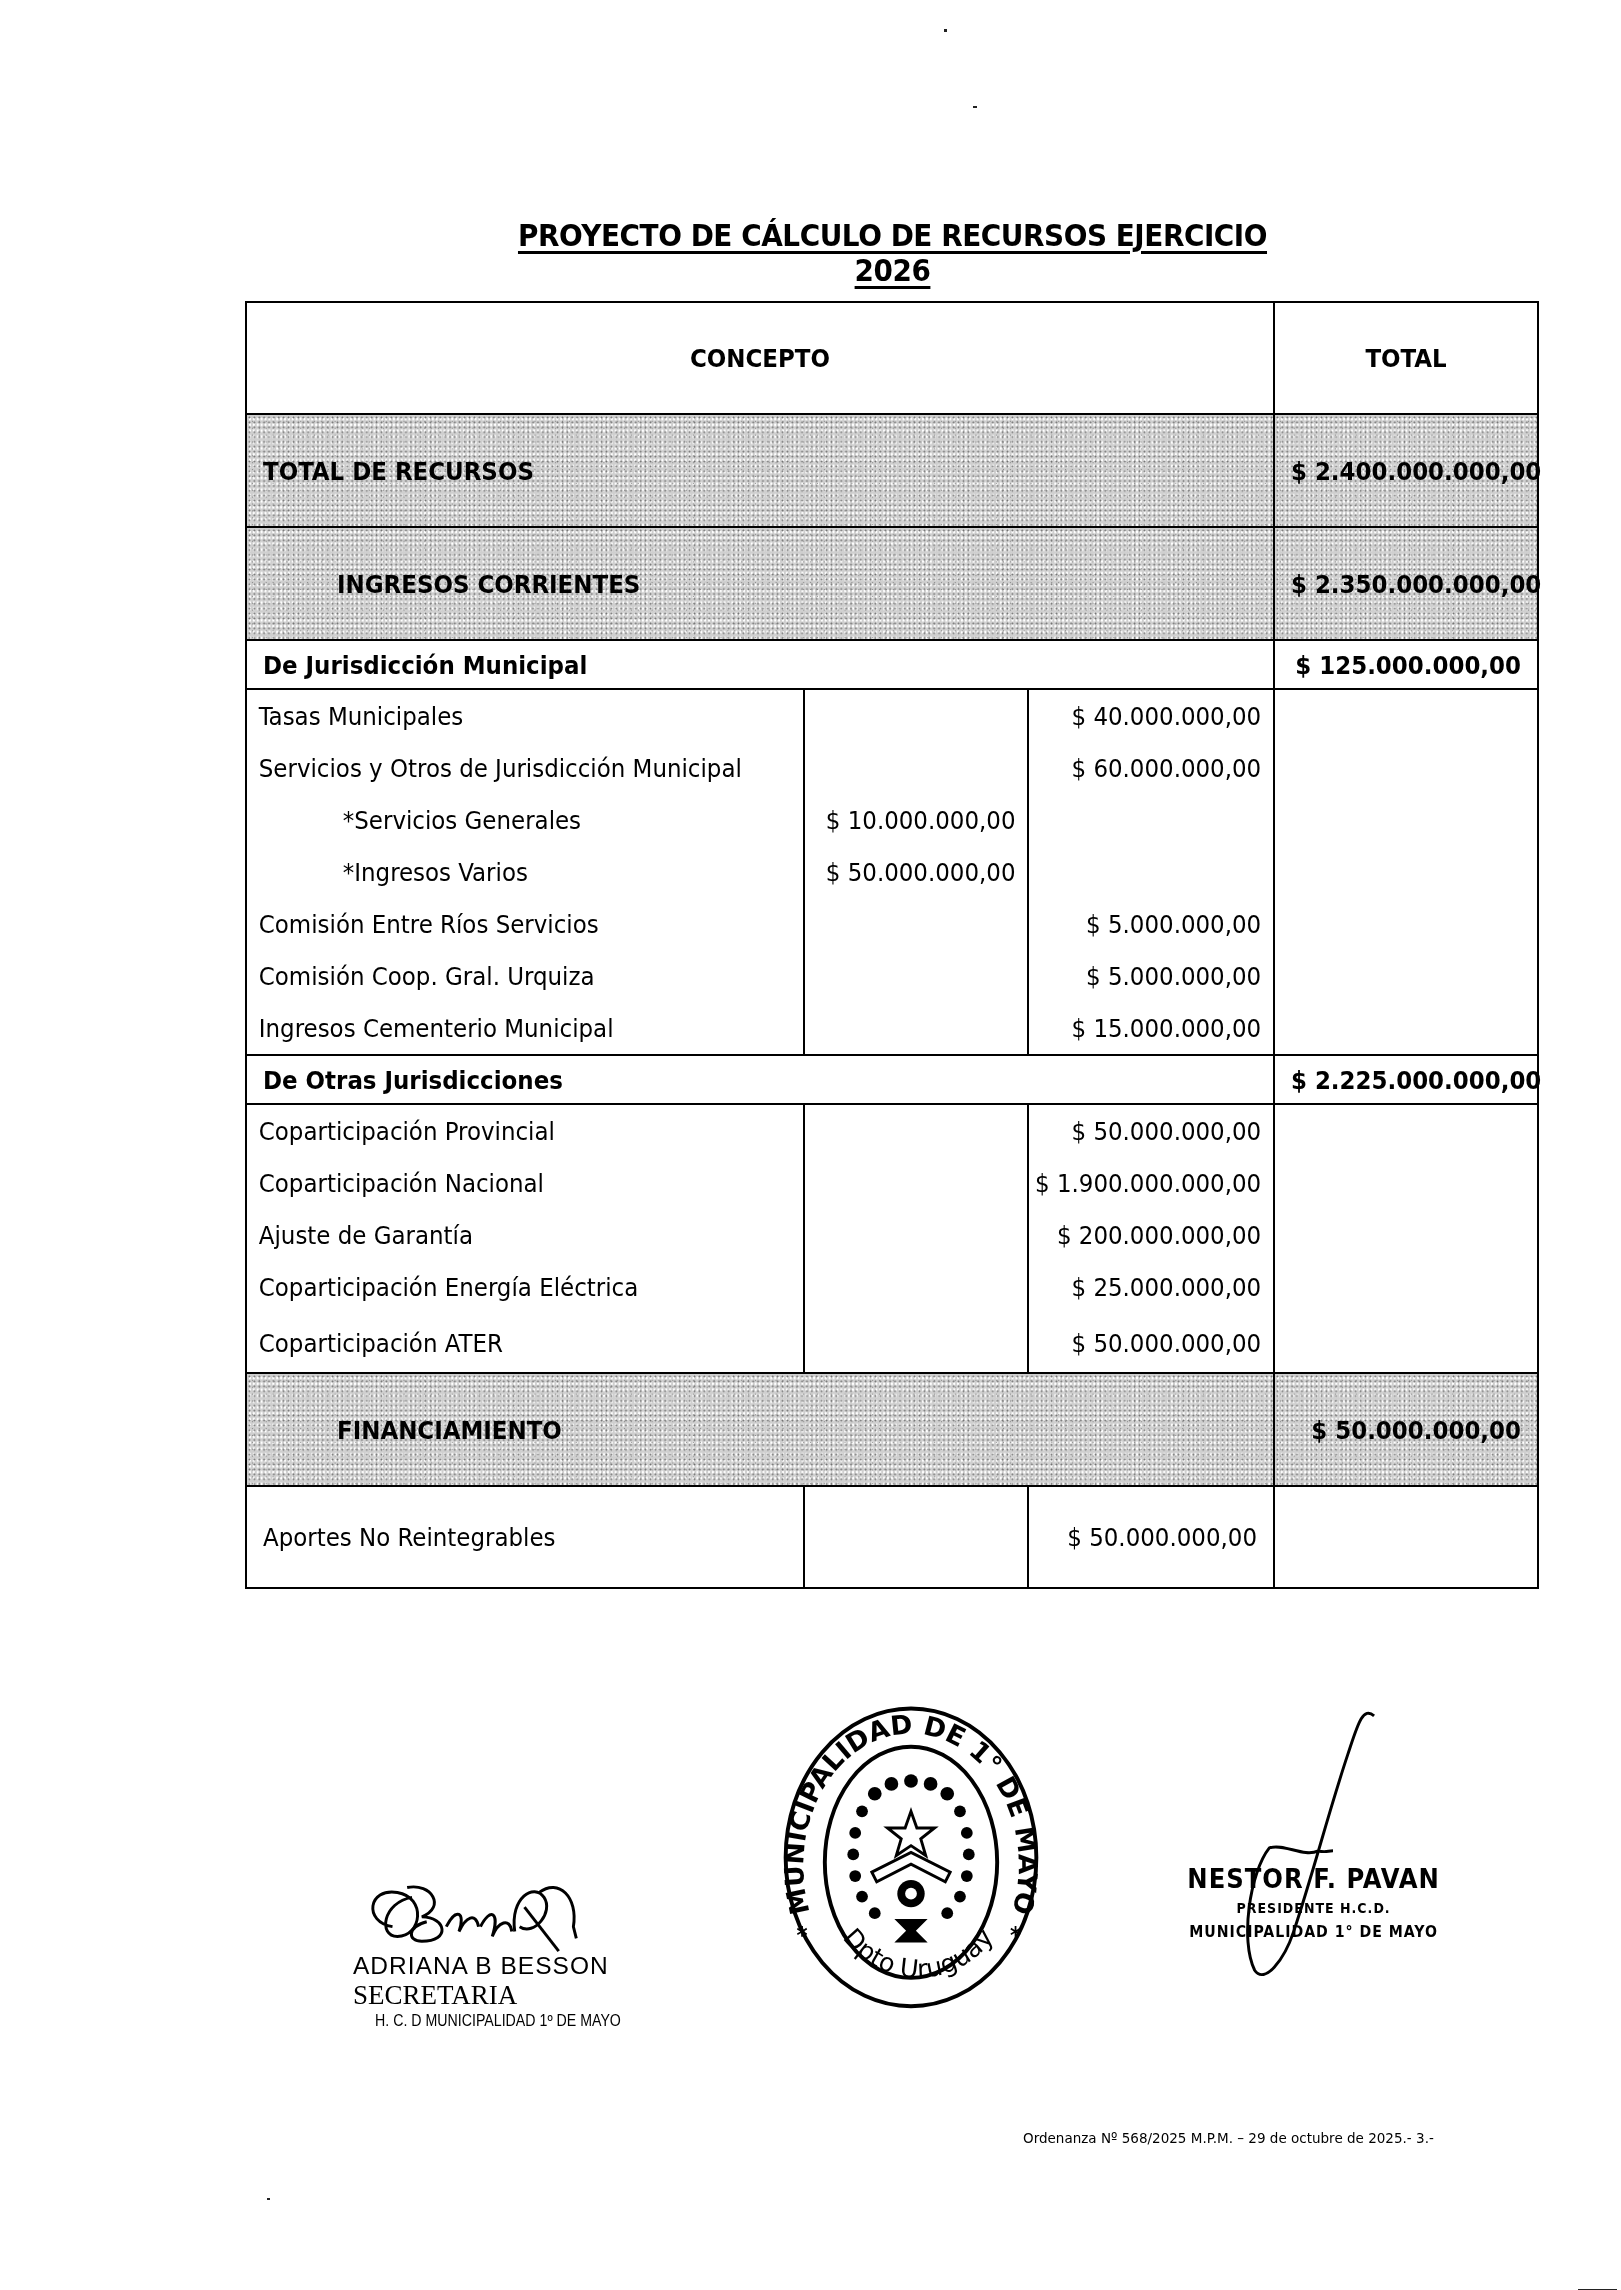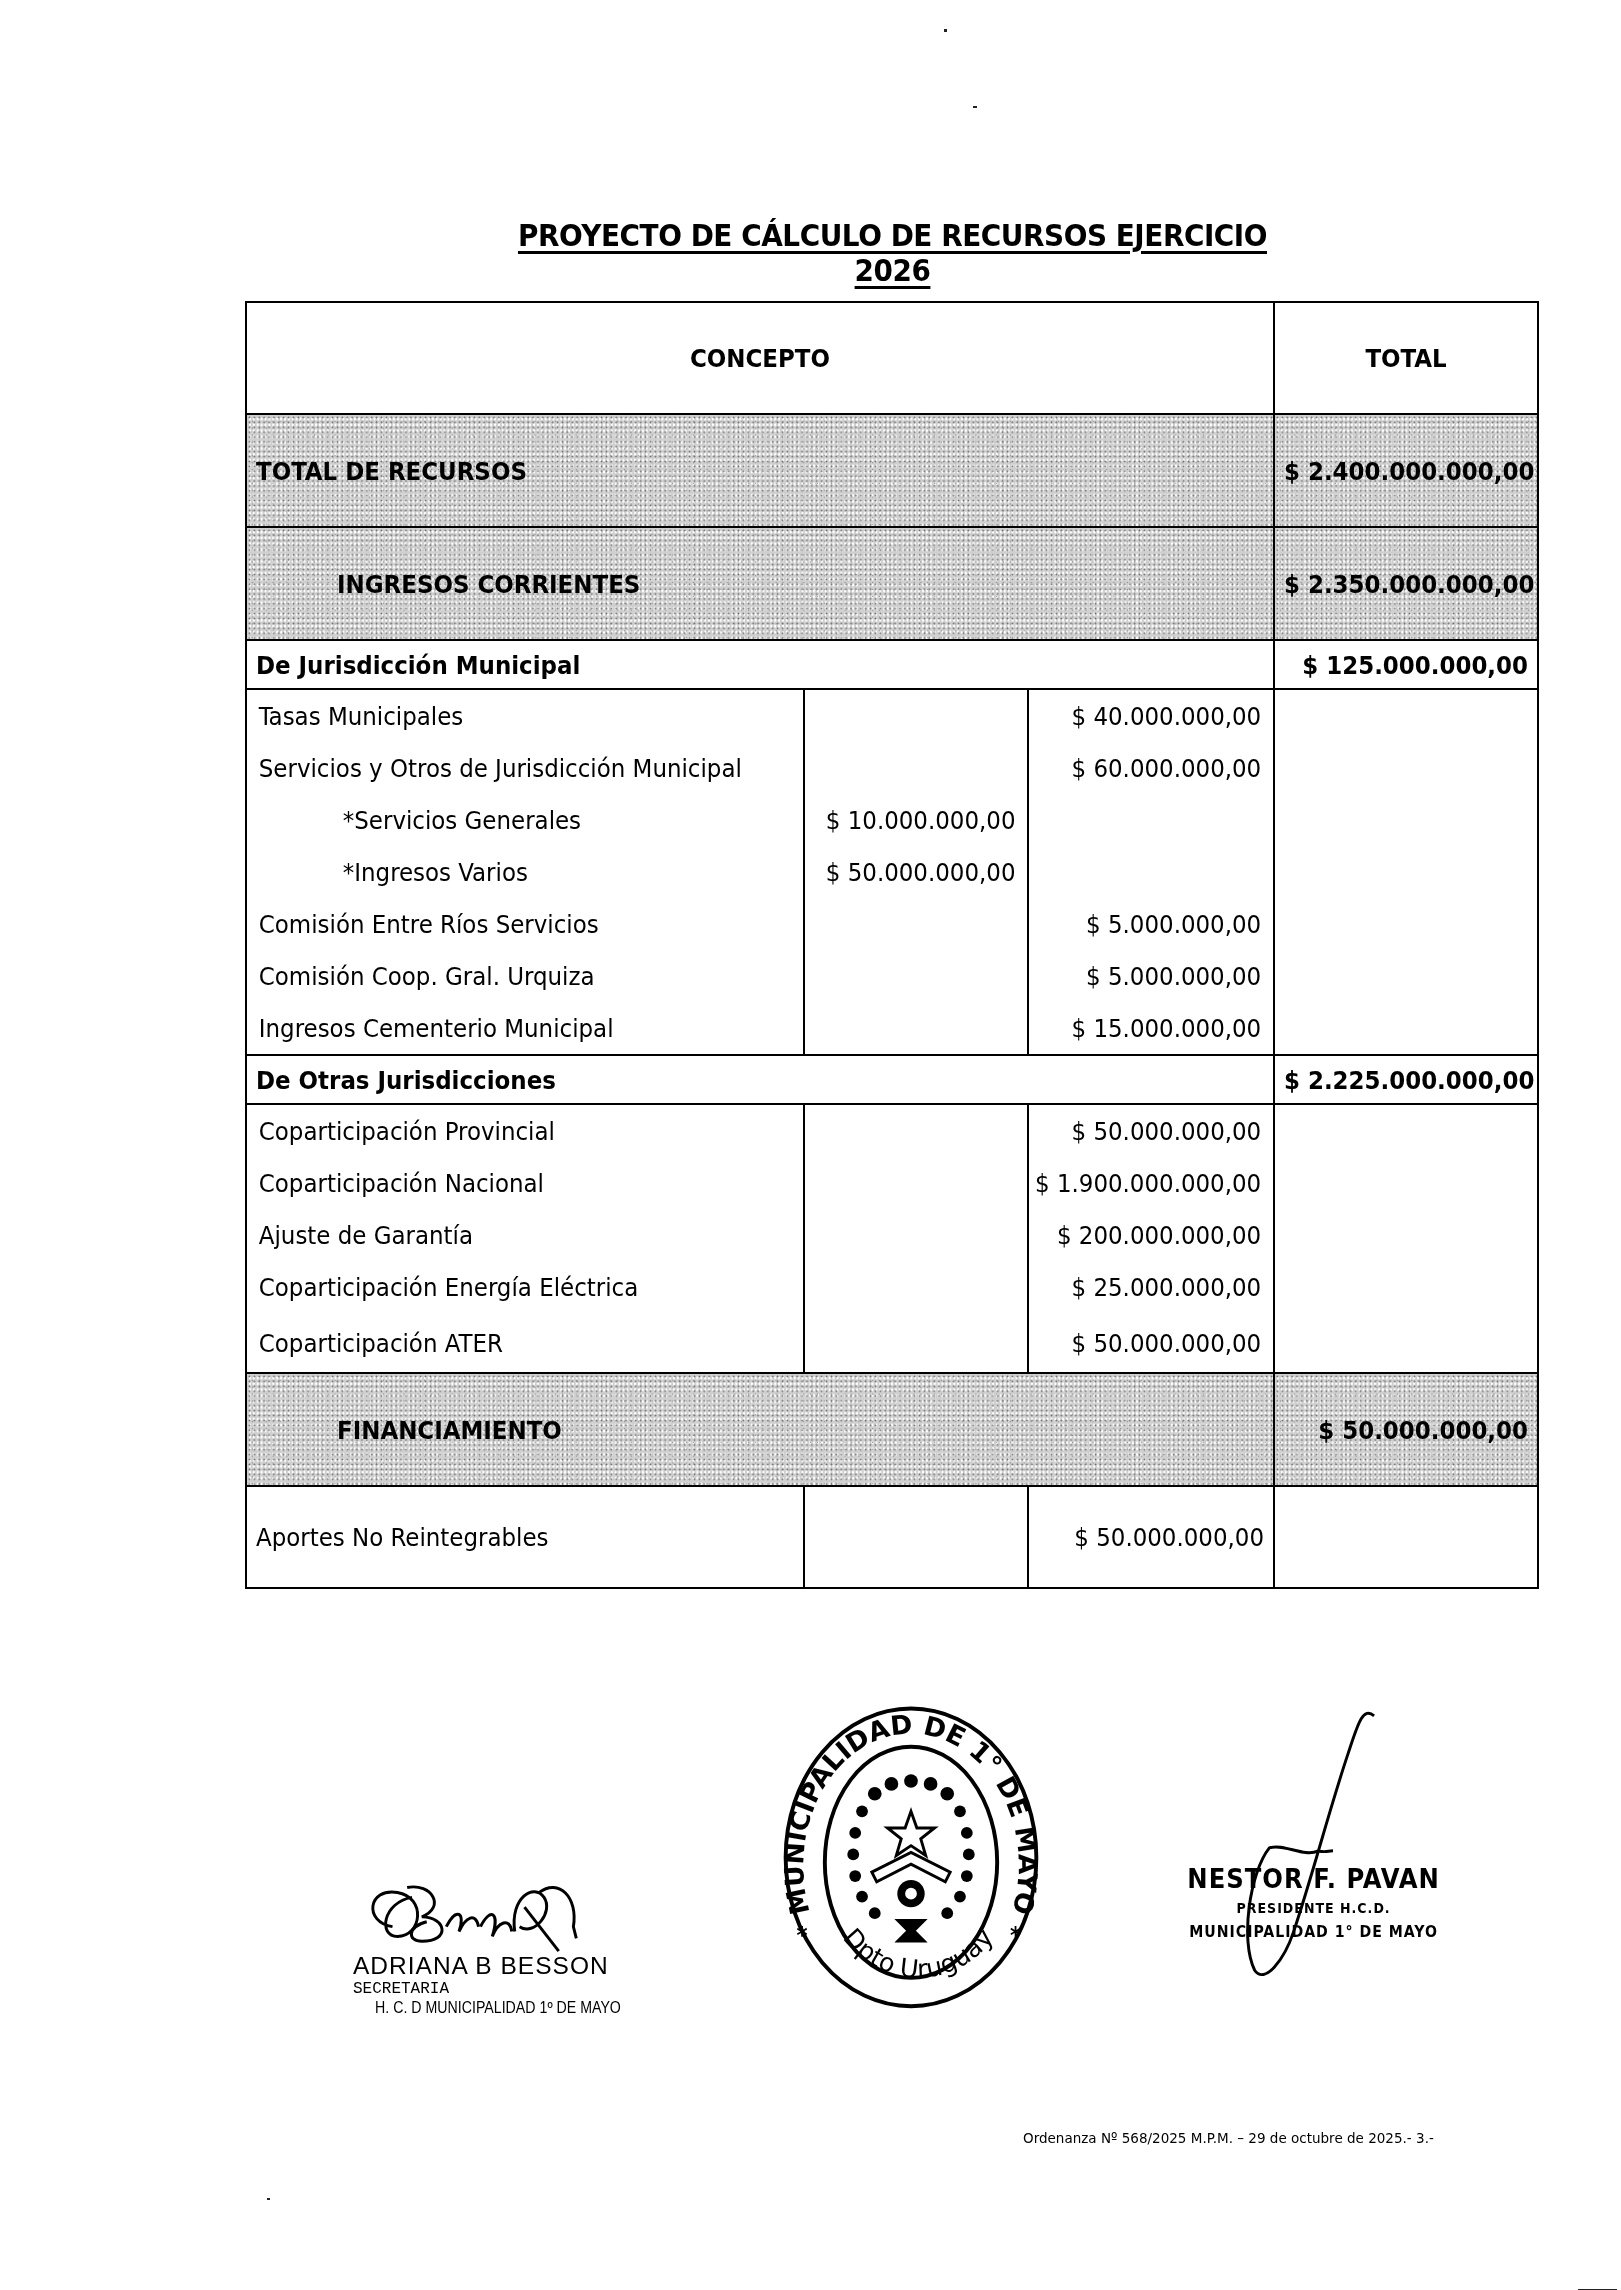--- a/index.html
+++ b/index.html
@@ -14,21 +14,21 @@
     text-decoration: underline; text-decoration-thickness: 2.9px;
     text-underline-offset: 4.9px; letter-spacing: -0.5px;
     font-family: "DejaVu Sans", "Liberation Sans", sans-serif;
     transform: scaleX(0.93); transform-origin: center;
   }
   table.budget {
     position: absolute; left: 245px; top: 301px; width: 1294px;
     border-collapse: collapse; table-layout: fixed;
   }
   table.budget td, table.budget th {
-    border: 2.9px solid #000; padding: 0 9px; vertical-align: middle;
+    border: 2.9px solid #000; padding: 0 16px; vertical-align: middle;
     font-size: 25.5px;
   }
   .col1 { width: 518px; }
   .col2 { width: 208px; }
   .col3 { width: 228px; }
   .col4 { width: 245px; }
   .hdr th { height: 110px; font-weight: bold; font-size: 26.5px; text-align: center; }
   .shaded td {
     background-color: #cfcfcf;
     background-image:
@@ -45,21 +45,21 @@
   .items td { border-top: 2.9px solid #000; border-bottom: 2.9px solid #000; }
   .items td.inner { border-top: none; border-bottom: none; padding: 0 11.8px; }
   .item-line { height: 52px; display: flex; align-items: center; font-size: 25.5px; white-space: nowrap; }
   .item-line.sub { padding-left: 84px; }
   .item-line.amt { justify-content: flex-end; }
   .item-line.tall { height: 59px; }
   .aportes td { height: 100px; font-size: 27.4px; }
 
   .sig-left { position: absolute; left: 353px; top: 1868px; width: 294px; }
   .sig-left .name { font-family: "Liberation Sans", sans-serif; font-size: 24.5px; letter-spacing: 1px; margin-top: -7.8px; }
-  .sig-left .role { font-family: Liberation Mono, monospace; font-size: 16px; }
+  .sig-left .role { font-family: Liberation Serif, serif; font-size: 27px; }
   .sig-left .org { font-family: "Liberation Sans", sans-serif; font-size: 16.7px; transform: scaleX(0.85); white-space: nowrap; }
   .seal { position: absolute; left: 769px; top: 1686px; width: 284px; height: 333px; }
   .sig-right { position: absolute; left: 1147px; top: 1696px; width: 323px; height: 294px; }
   .sig-right .text { position: absolute; left: 19.6px; top: 167px; width: 294px; text-align: center; font-weight: bold; }
   .sig-right .name { font-size: 27px; letter-spacing: 1px; }
   .sig-right .role { font-size: 14px; margin-top: 5.9px; letter-spacing: 1px; }
   .sig-right .org { font-size: 15.7px; margin-top: 5.9px; letter-spacing: 1px; }
   .footer {
     position: absolute; left: 1023px; top: 2129px; font-size: 14.7px;
     font-family: "DejaVu Sans", sans-serif; transform: scaleX(0.92); transform-origin: left;

